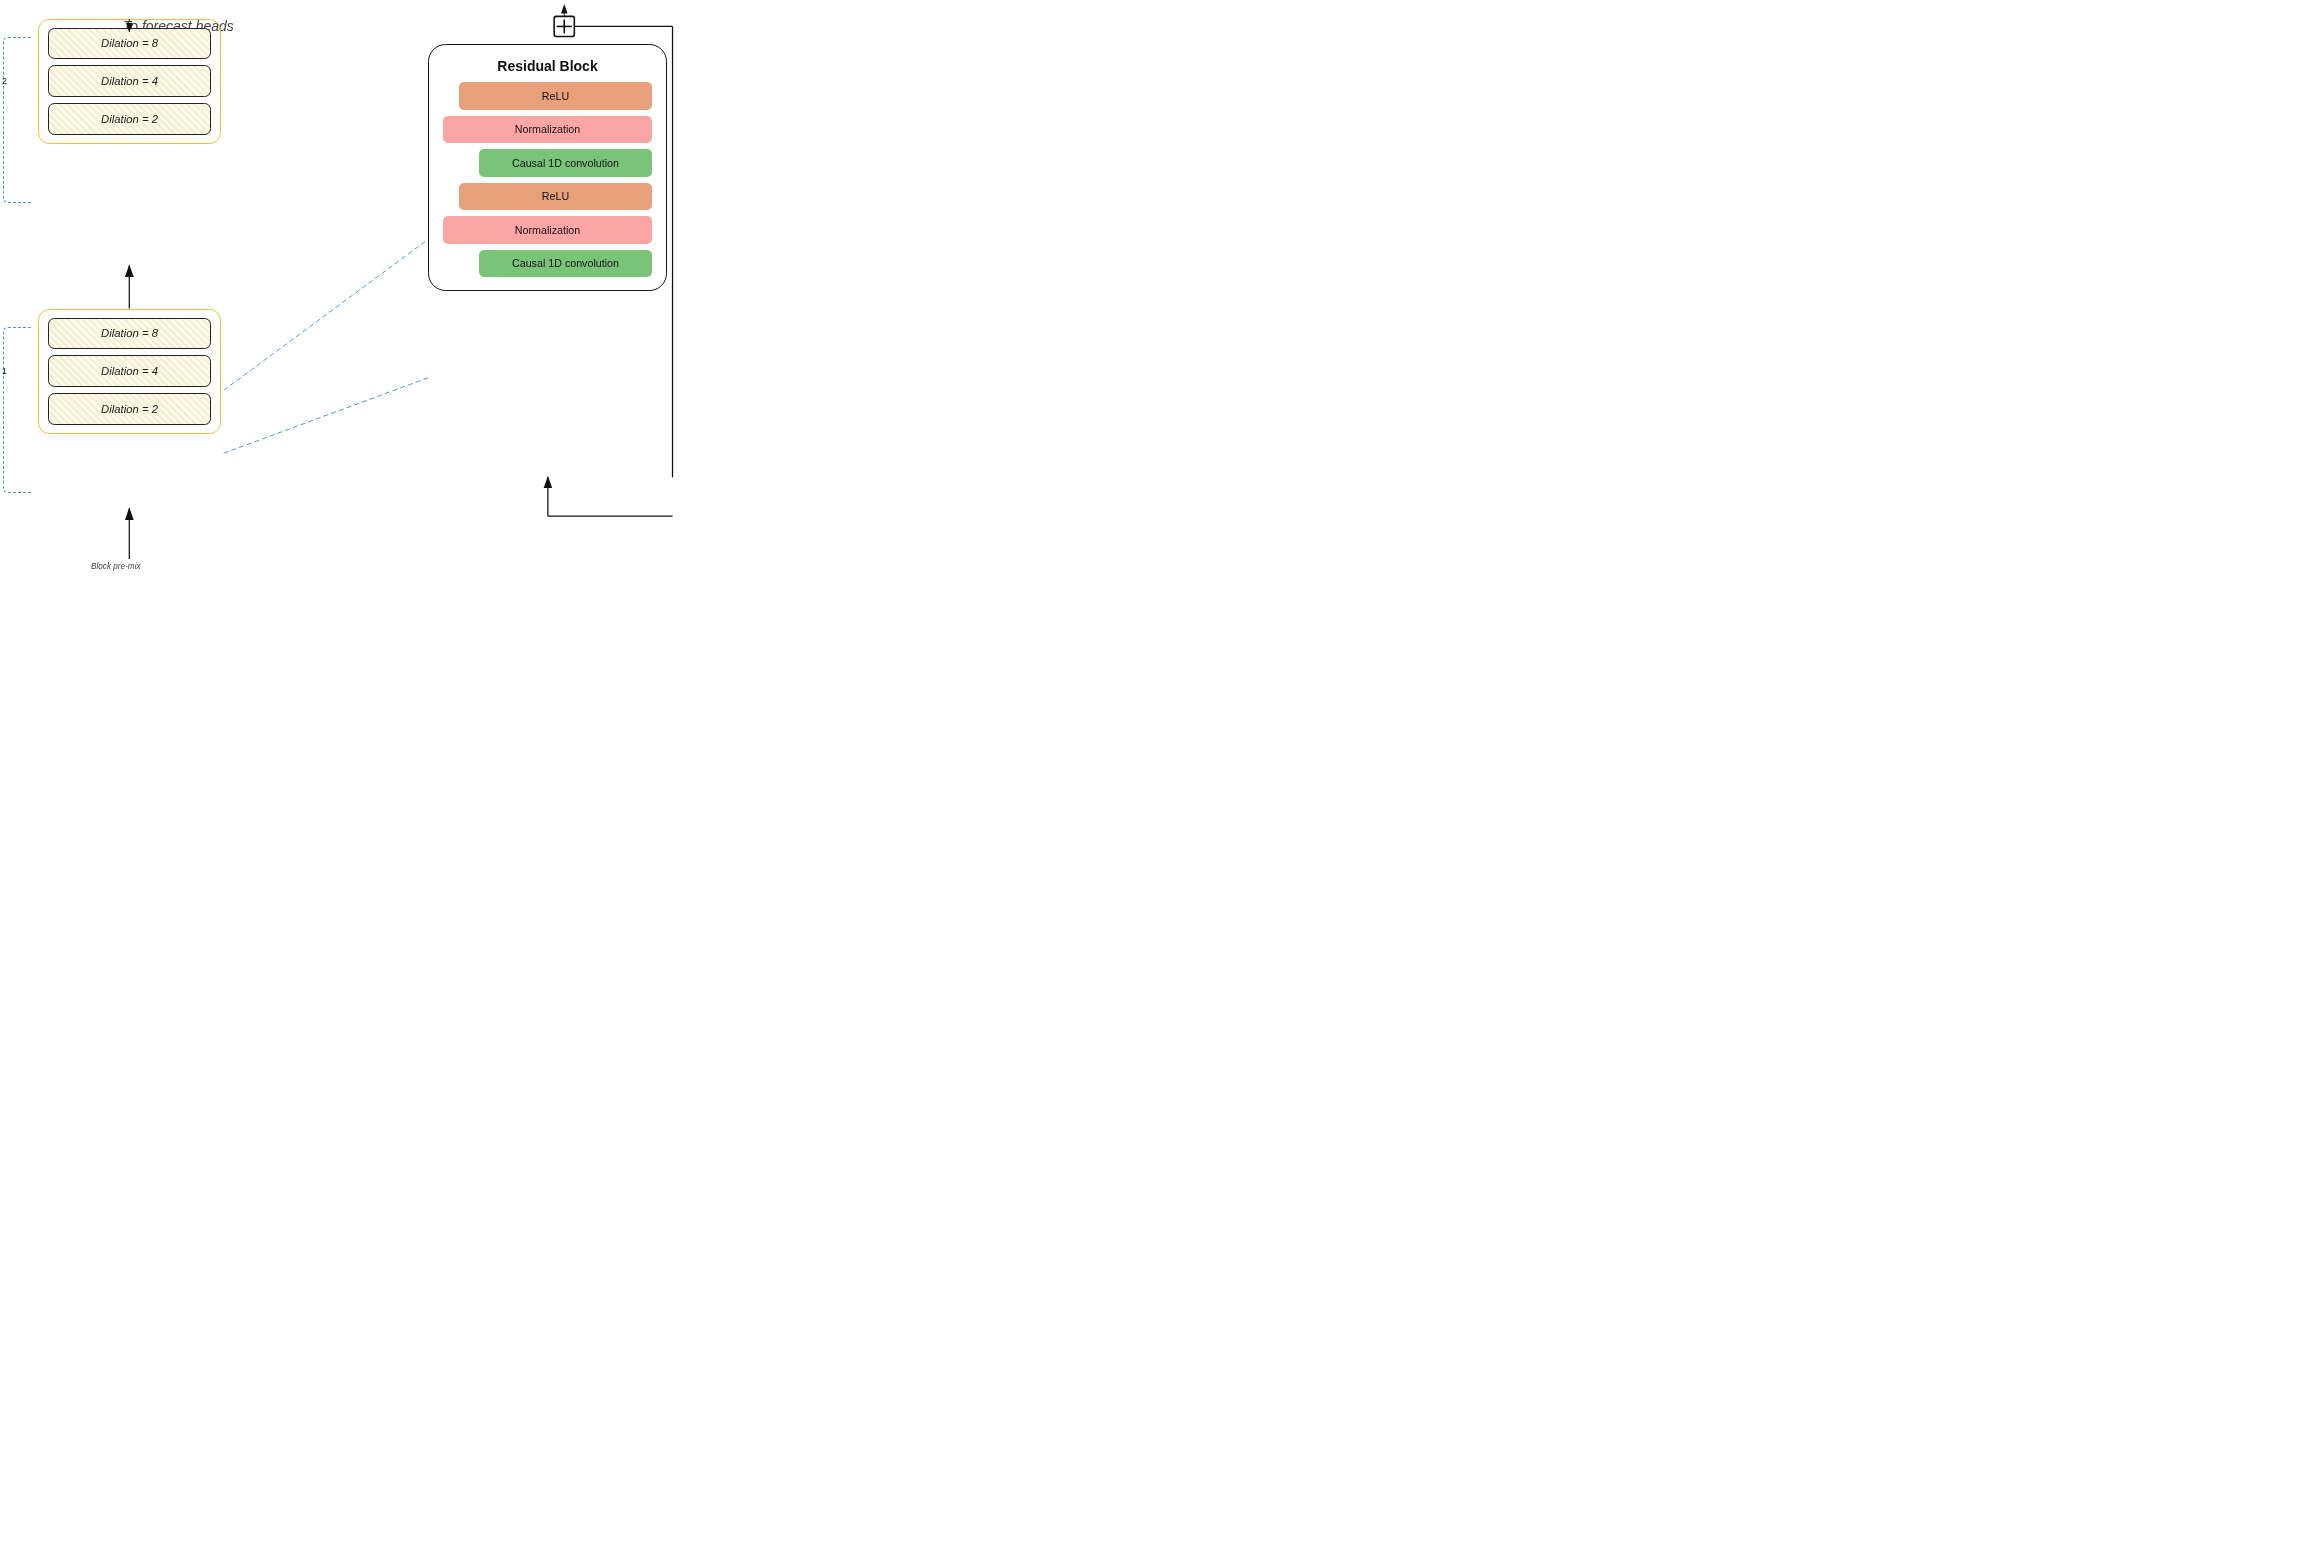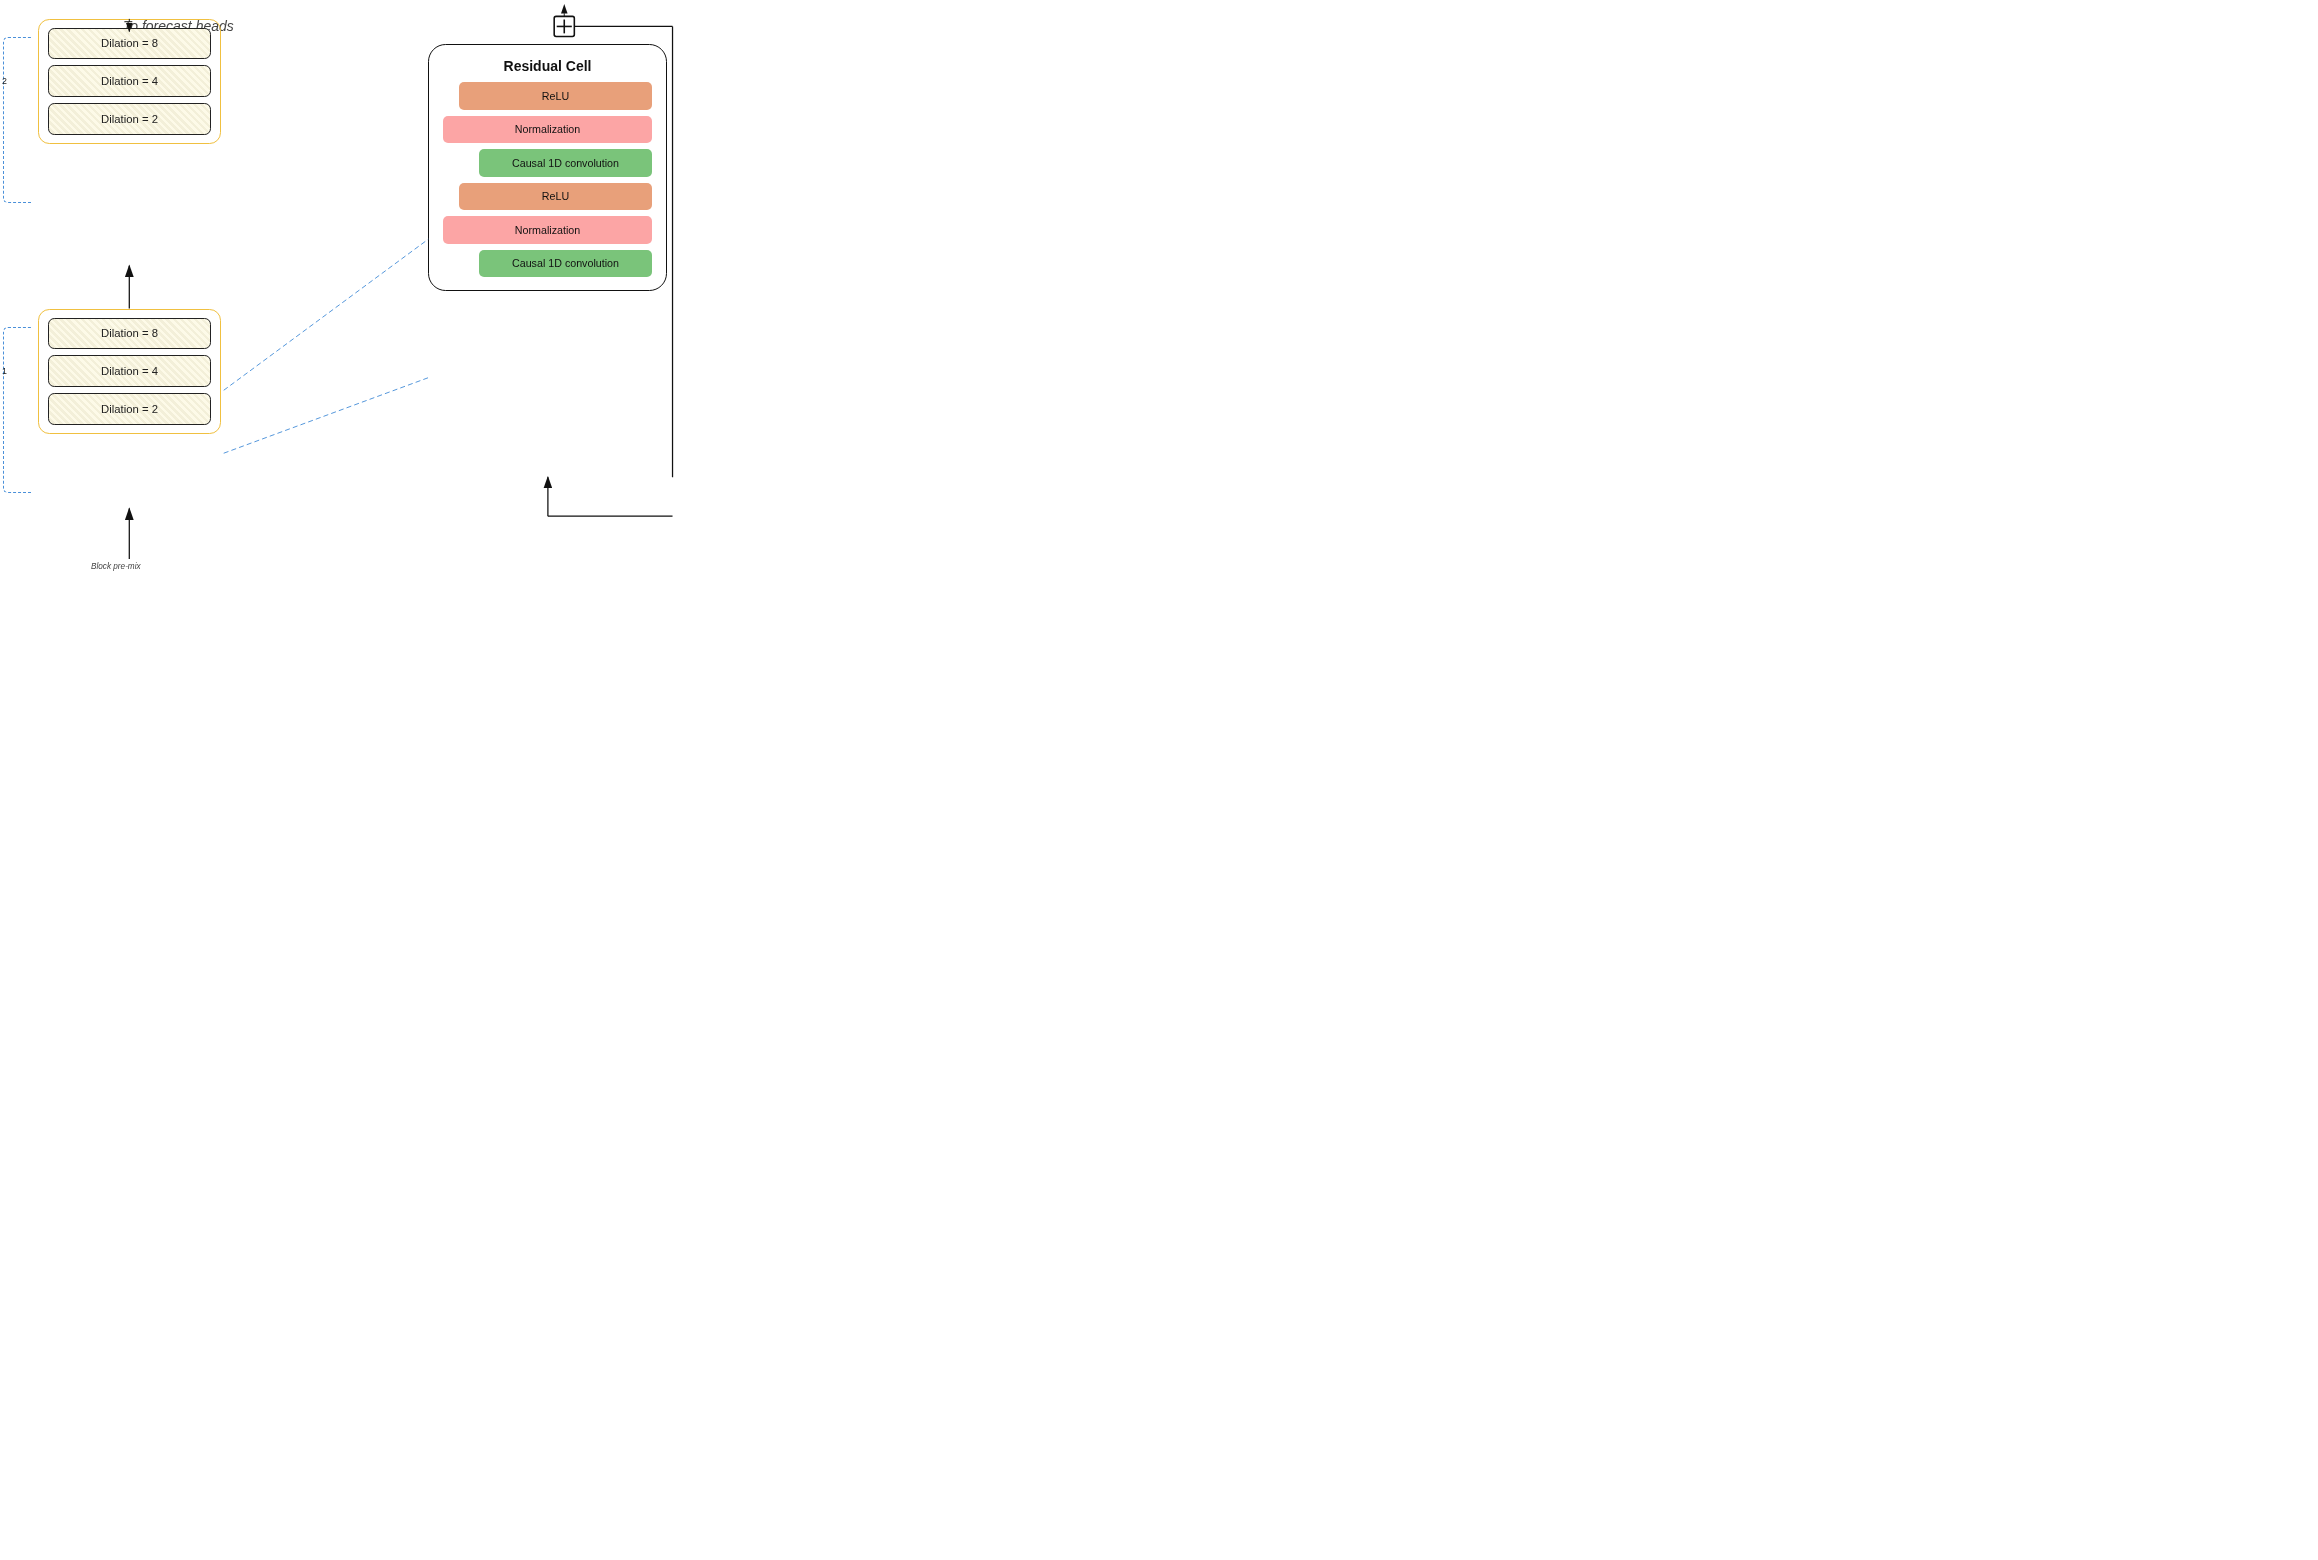--- a/index.html
+++ b/index.html
@@ -54,20 +54,21 @@
       flex-direction: column;
       gap: 6.3px;
     }
 
     .dilation-cell {
       background: #fdfae8;
       border: 1.3px solid #222;
       border-radius: 6.3px;
       padding: 8.8px 6.3px;
       text-align: center;
+      font-style: italic;
       font-size: 11.3px;
       color: #222;
       font-weight: 500;
       background-image: repeating-linear-gradient(
         45deg,
         transparent,
         transparent 2.5px,
         rgba(200,190,150,0.18) 2.5px,
         rgba(200,190,150,0.18) 5px
       );
@@ -181,21 +182,21 @@
     <div class="block-outer">
       <div class="dilation-cell">Dilation = 8</div>
       <div class="dilation-cell">Dilation = 4</div>
       <div class="dilation-cell">Dilation = 2</div>
     </div>
   </div>
 
   <div style="position:absolute; top:562px; left:91px; font-style:italic; font-size:8.2px; color:#444;">Block pre-mix</div>
 
   <div class="residual-cell">
-    <div class="residual-title">Residual Cell</div>
+    <div class="residual-title">Residual Block</div>
     <div class="rc-relu">ReLU</div>
     <div class="rc-norm">Normalization</div>
     <div class="rc-conv">Causal 1D convolution</div>
     <div class="rc-relu">ReLU</div>
     <div class="rc-norm">Normalization</div>
     <div class="rc-conv">Causal 1D convolution</div>
   </div>
 
   <div style="position:absolute; top:19px; left:553px; font-size:20px; font-weight:900; color:#111; text-align:center; width:23px;">+</div>
 

